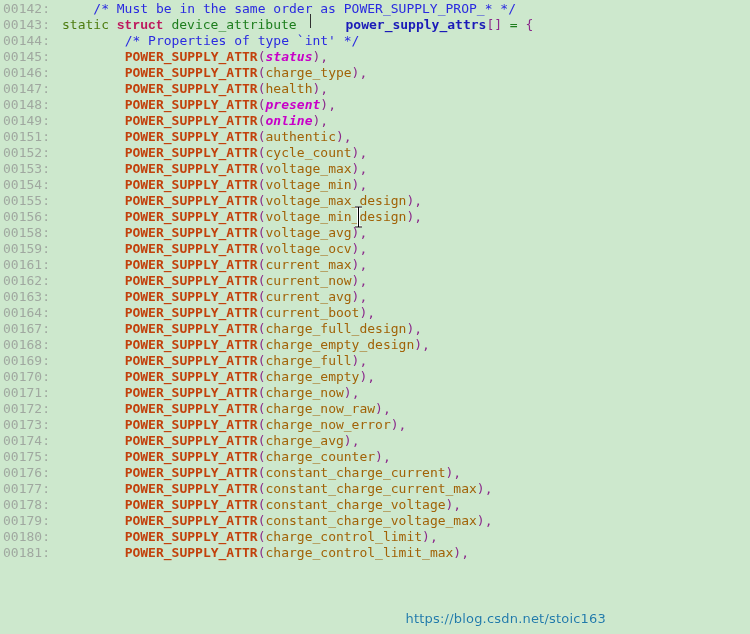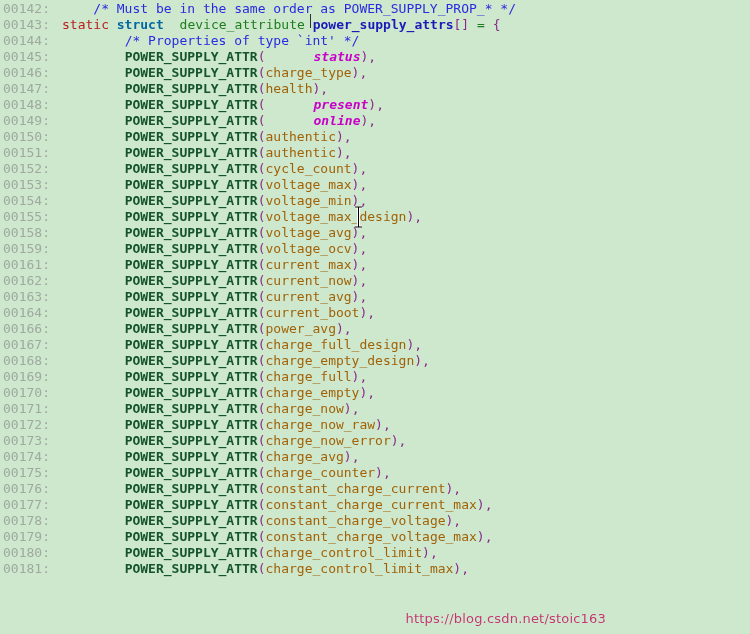--- a/index.html
+++ b/index.html
@@ -34,29 +34,29 @@
     width: 62px;
     padding-left: 3px;
     box-sizing: border-box;
     font-size: 13px;
   }
   .code {
     display: inline;
   }
   
   .t-comment   { color: #2a2ae0; }
-  .t-keyword   { color: #b91c1c; }
-  .t-kw-red    { color: #0369a1; font-weight: bold; }
-  .t-type      { color: #1d7d1d; margin-left: 8px; }
-  .t-fn        { color: #14532d; font-weight: bold; }
-  .t-var-blue  { color: #1a1ab8; font-weight: bold; }
+  .t-keyword   { color: #4d7c0f; }
+  .t-kw-red    { color: #be185d; font-weight: bold; font-family: Liberation Mono, monospace; }
+  .t-type      { color: #1d7d1d; }
+  .t-fn        { color: #c2410c; font-weight: bold; }
+  .t-var-blue  { color: #1a1ab8; font-weight: bold; margin-left: 41px; }
   .t-punct     { color: #8b2a8b; }
   .t-op        { color: #1d7d1d; }
   .t-arg       { color: #a16207; }
-  .t-arg-em    { color: #c800c8; font-weight: bold; font-style: italic; margin-left: 48px; }
+  .t-arg-em    { color: #c800c8; font-weight: bold; font-style: italic; }
   .t-plain     { color: #202020; }
 
   #caret {
     position: absolute;
     left: 310px;
     top: 14px;
     width: 1px;
     height: 14px;
     background: #303030;
   }
@@ -65,54 +65,53 @@
     left: 353px;
     top: 206px;
     width: 11px;
     height: 22px;
     pointer-events: none;
   }
   #watermark {
     position: absolute;
     right: 10px;
     bottom: 8px;
-    color: #be185d;
+    color: #0369a1;
     opacity: 0.85;
     font-family: "DejaVu Sans", "Liberation Sans", sans-serif;
     font-size: 13px;
     letter-spacing: 0.2px;
     text-shadow: 0 0 1px rgba(255,255,255,0.6);
   }
 </style>
 </head>
 <body>
 
 <div id="editor">
   <div id="code-lines">
       <div class="code-line"><span class="lineno">00142:</span><span class="code"><span class="t-plain">    </span><span class="t-comment">/* Must be in the same order as POWER_SUPPLY_PROP_* */</span></span></div>
       <div class="code-line"><span class="lineno">00143:</span><span class="code"><span class="t-keyword">static </span><span class="t-kw-red">struct</span><span class="t-type"> device_attribute </span><span class="t-var-blue">power_supply_attrs</span><span class="t-punct">[]</span><span class="t-op"> = </span><span class="t-punct">{</span></span></div>
       <div class="code-line"><span class="lineno">00144:</span><span class="code"><span class="t-plain">        </span><span class="t-comment">/* Properties of type `int' */</span></span></div>
       <div class="code-line"><span class="lineno">00145:</span><span class="code"><span class="t-plain">        </span><span class="t-fn">POWER_SUPPLY_ATTR</span><span class="t-punct">(</span><span class="t-arg-em">status</span><span class="t-punct">)</span><span class="t-punct">,</span></span></div>
       <div class="code-line"><span class="lineno">00146:</span><span class="code"><span class="t-plain">        </span><span class="t-fn">POWER_SUPPLY_ATTR</span><span class="t-punct">(</span><span class="t-arg">charge_type</span><span class="t-punct">)</span><span class="t-punct">,</span></span></div>
       <div class="code-line"><span class="lineno">00147:</span><span class="code"><span class="t-plain">        </span><span class="t-fn">POWER_SUPPLY_ATTR</span><span class="t-punct">(</span><span class="t-arg">health</span><span class="t-punct">)</span><span class="t-punct">,</span></span></div>
       <div class="code-line"><span class="lineno">00148:</span><span class="code"><span class="t-plain">        </span><span class="t-fn">POWER_SUPPLY_ATTR</span><span class="t-punct">(</span><span class="t-arg-em">present</span><span class="t-punct">)</span><span class="t-punct">,</span></span></div>
       <div class="code-line"><span class="lineno">00149:</span><span class="code"><span class="t-plain">        </span><span class="t-fn">POWER_SUPPLY_ATTR</span><span class="t-punct">(</span><span class="t-arg-em">online</span><span class="t-punct">)</span><span class="t-punct">,</span></span></div>
-      <div class="code-line"><span class="lineno">00150:</span><span class="code"><span class="t-plain">        </span><span class="t-fn">POWER_SUPPLY_ATTR</span><span class="t-punct">(</span><span class="t-arg">authentic</span><span class="t-punct">)</span><span class="t-punct">,</span></span></div>
       <div class="code-line"><span class="lineno">00151:</span><span class="code"><span class="t-plain">        </span><span class="t-fn">POWER_SUPPLY_ATTR</span><span class="t-punct">(</span><span class="t-arg">authentic</span><span class="t-punct">)</span><span class="t-punct">,</span></span></div>
       <div class="code-line"><span class="lineno">00152:</span><span class="code"><span class="t-plain">        </span><span class="t-fn">POWER_SUPPLY_ATTR</span><span class="t-punct">(</span><span class="t-arg">cycle_count</span><span class="t-punct">)</span><span class="t-punct">,</span></span></div>
       <div class="code-line"><span class="lineno">00153:</span><span class="code"><span class="t-plain">        </span><span class="t-fn">POWER_SUPPLY_ATTR</span><span class="t-punct">(</span><span class="t-arg">voltage_max</span><span class="t-punct">)</span><span class="t-punct">,</span></span></div>
       <div class="code-line"><span class="lineno">00154:</span><span class="code"><span class="t-plain">        </span><span class="t-fn">POWER_SUPPLY_ATTR</span><span class="t-punct">(</span><span class="t-arg">voltage_min</span><span class="t-punct">)</span><span class="t-punct">,</span></span></div>
       <div class="code-line"><span class="lineno">00155:</span><span class="code"><span class="t-plain">        </span><span class="t-fn">POWER_SUPPLY_ATTR</span><span class="t-punct">(</span><span class="t-arg">voltage_max_design</span><span class="t-punct">)</span><span class="t-punct">,</span></span></div>
+      <div class="code-line"><span class="lineno">00156:</span><span class="code"><span class="t-plain">        </span><span class="t-fn">POWER_SUPPLY_ATTR</span><span class="t-punct">(</span><span class="t-arg">voltage_min_design</span><span class="t-punct">)</span><span class="t-punct">,</span></span></div>
       <div class="code-line"><span class="lineno">00158:</span><span class="code"><span class="t-plain">        </span><span class="t-fn">POWER_SUPPLY_ATTR</span><span class="t-punct">(</span><span class="t-arg">voltage_avg</span><span class="t-punct">)</span><span class="t-punct">,</span></span></div>
       <div class="code-line"><span class="lineno">00159:</span><span class="code"><span class="t-plain">        </span><span class="t-fn">POWER_SUPPLY_ATTR</span><span class="t-punct">(</span><span class="t-arg">voltage_ocv</span><span class="t-punct">)</span><span class="t-punct">,</span></span></div>
       <div class="code-line"><span class="lineno">00161:</span><span class="code"><span class="t-plain">        </span><span class="t-fn">POWER_SUPPLY_ATTR</span><span class="t-punct">(</span><span class="t-arg">current_max</span><span class="t-punct">)</span><span class="t-punct">,</span></span></div>
       <div class="code-line"><span class="lineno">00162:</span><span class="code"><span class="t-plain">        </span><span class="t-fn">POWER_SUPPLY_ATTR</span><span class="t-punct">(</span><span class="t-arg">current_now</span><span class="t-punct">)</span><span class="t-punct">,</span></span></div>
       <div class="code-line"><span class="lineno">00163:</span><span class="code"><span class="t-plain">        </span><span class="t-fn">POWER_SUPPLY_ATTR</span><span class="t-punct">(</span><span class="t-arg">current_avg</span><span class="t-punct">)</span><span class="t-punct">,</span></span></div>
       <div class="code-line"><span class="lineno">00164:</span><span class="code"><span class="t-plain">        </span><span class="t-fn">POWER_SUPPLY_ATTR</span><span class="t-punct">(</span><span class="t-arg">current_boot</span><span class="t-punct">)</span><span class="t-punct">,</span></span></div>
-      <div class="code-line"><span class="lineno">00166:</span><span class="code"><span class="t-plain">        </span><span class="t-fn">POWER_SUPPLY_ATTR</span><span class="t-punct">(</span><span class="t-arg">power_avg</span><span class="t-punct">)</span><span class="t-punct">,</span></span></div>
       <div class="code-line"><span class="lineno">00167:</span><span class="code"><span class="t-plain">        </span><span class="t-fn">POWER_SUPPLY_ATTR</span><span class="t-punct">(</span><span class="t-arg">charge_full_design</span><span class="t-punct">)</span><span class="t-punct">,</span></span></div>
       <div class="code-line"><span class="lineno">00168:</span><span class="code"><span class="t-plain">        </span><span class="t-fn">POWER_SUPPLY_ATTR</span><span class="t-punct">(</span><span class="t-arg">charge_empty_design</span><span class="t-punct">)</span><span class="t-punct">,</span></span></div>
       <div class="code-line"><span class="lineno">00169:</span><span class="code"><span class="t-plain">        </span><span class="t-fn">POWER_SUPPLY_ATTR</span><span class="t-punct">(</span><span class="t-arg">charge_full</span><span class="t-punct">)</span><span class="t-punct">,</span></span></div>
       <div class="code-line"><span class="lineno">00170:</span><span class="code"><span class="t-plain">        </span><span class="t-fn">POWER_SUPPLY_ATTR</span><span class="t-punct">(</span><span class="t-arg">charge_empty</span><span class="t-punct">)</span><span class="t-punct">,</span></span></div>
       <div class="code-line"><span class="lineno">00171:</span><span class="code"><span class="t-plain">        </span><span class="t-fn">POWER_SUPPLY_ATTR</span><span class="t-punct">(</span><span class="t-arg">charge_now</span><span class="t-punct">)</span><span class="t-punct">,</span></span></div>
       <div class="code-line"><span class="lineno">00172:</span><span class="code"><span class="t-plain">        </span><span class="t-fn">POWER_SUPPLY_ATTR</span><span class="t-punct">(</span><span class="t-arg">charge_now_raw</span><span class="t-punct">)</span><span class="t-punct">,</span></span></div>
       <div class="code-line"><span class="lineno">00173:</span><span class="code"><span class="t-plain">        </span><span class="t-fn">POWER_SUPPLY_ATTR</span><span class="t-punct">(</span><span class="t-arg">charge_now_error</span><span class="t-punct">)</span><span class="t-punct">,</span></span></div>
       <div class="code-line"><span class="lineno">00174:</span><span class="code"><span class="t-plain">        </span><span class="t-fn">POWER_SUPPLY_ATTR</span><span class="t-punct">(</span><span class="t-arg">charge_avg</span><span class="t-punct">)</span><span class="t-punct">,</span></span></div>
       <div class="code-line"><span class="lineno">00175:</span><span class="code"><span class="t-plain">        </span><span class="t-fn">POWER_SUPPLY_ATTR</span><span class="t-punct">(</span><span class="t-arg">charge_counter</span><span class="t-punct">)</span><span class="t-punct">,</span></span></div>
       <div class="code-line"><span class="lineno">00176:</span><span class="code"><span class="t-plain">        </span><span class="t-fn">POWER_SUPPLY_ATTR</span><span class="t-punct">(</span><span class="t-arg">constant_charge_current</span><span class="t-punct">)</span><span class="t-punct">,</span></span></div>

